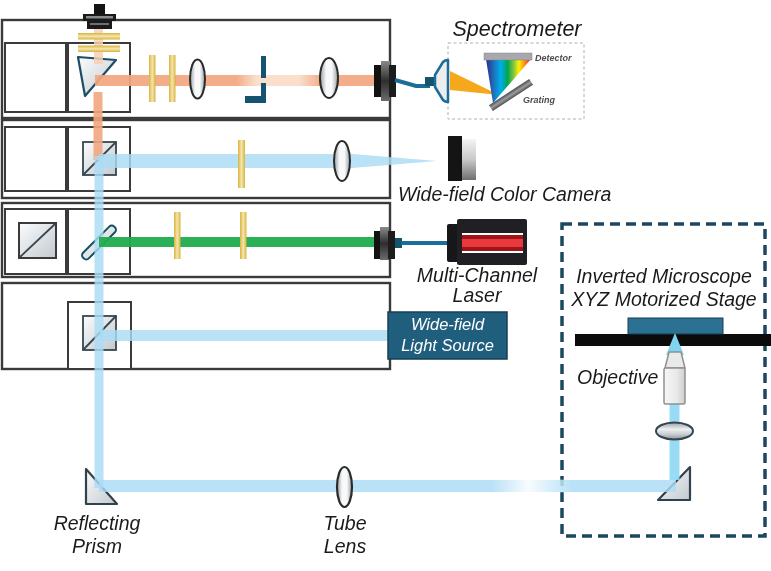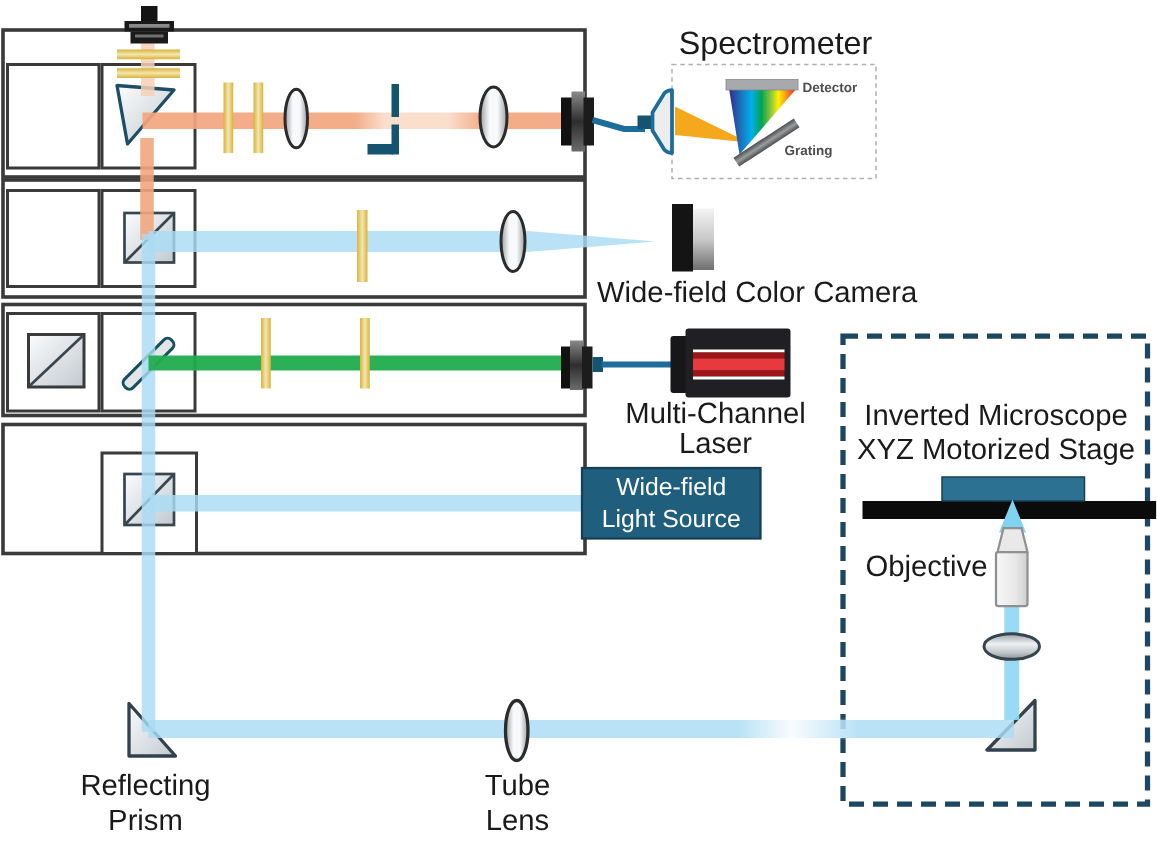--- a/index.html
+++ b/index.html
@@ -1,17 +1,17 @@
 <!DOCTYPE html>
 <html><head>
 <meta charset="utf-8">
 <style>
   html,body{margin:0;padding:0;background:#ffffff;}
   .stage-wrap{position:relative;width:771px;height:571px;background:#fff;overflow:hidden;
-    font-family:"Liberation Sans", sans-serif;}
+    font-family:"Liberation Sans", sans-serif;font-style:italic;}
   svg text{font-family:"Liberation Sans", sans-serif;fill:#1a1a1a;}
   .lbl{font-size:19.5px;}
   .lbl-big{font-size:21.5px;}
   .lbl-small{font-size:9px;font-weight:600;fill:#4d4d4f;}
   .lbl-white{font-size:16.5px;fill:#ffffff;}
   .boxline{fill:#ffffff;stroke:#3a3a3a;stroke-width:2.4;}
   .innerbox{fill:#ffffff;stroke:#3a3a3a;stroke-width:2;}
 </style>
 </head>
 <body>

